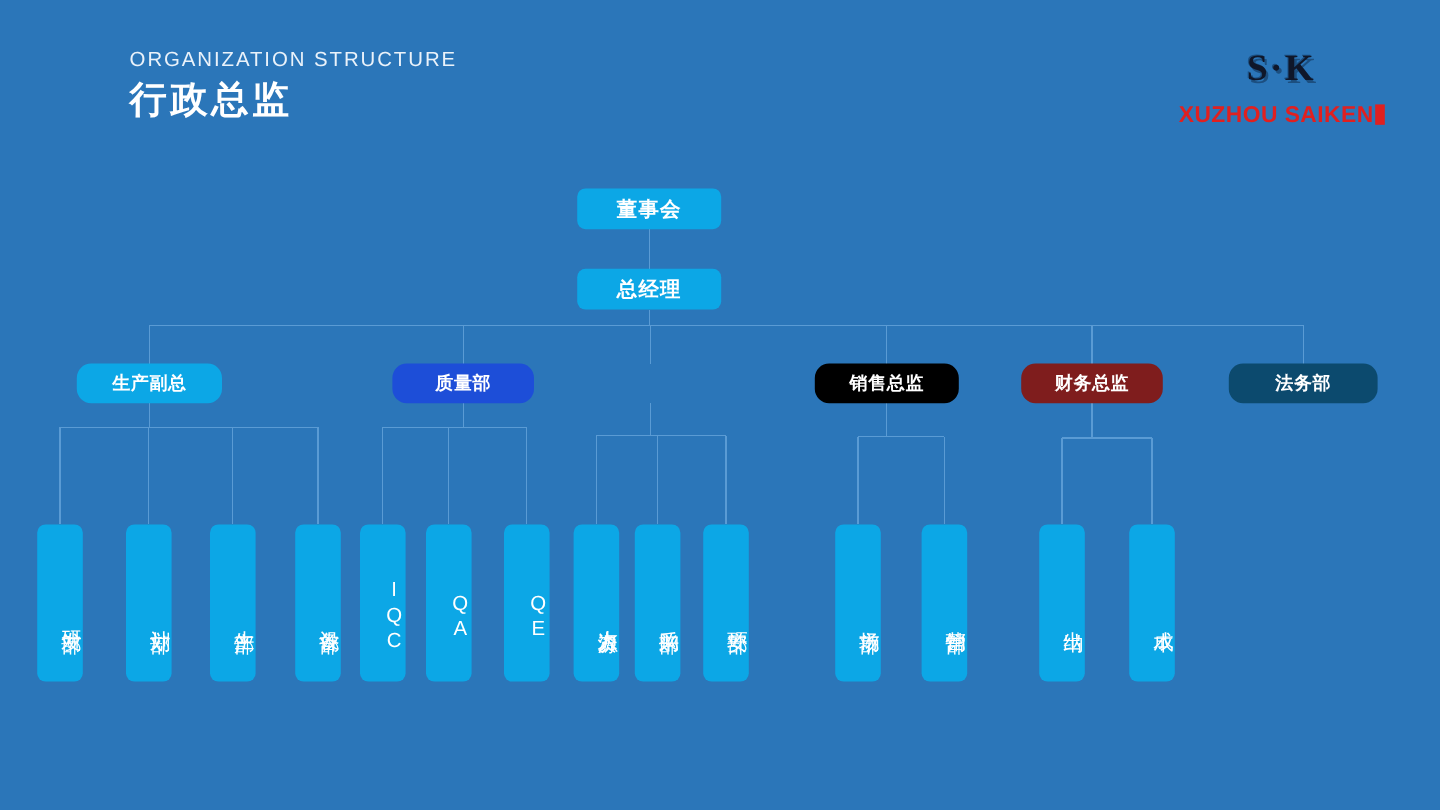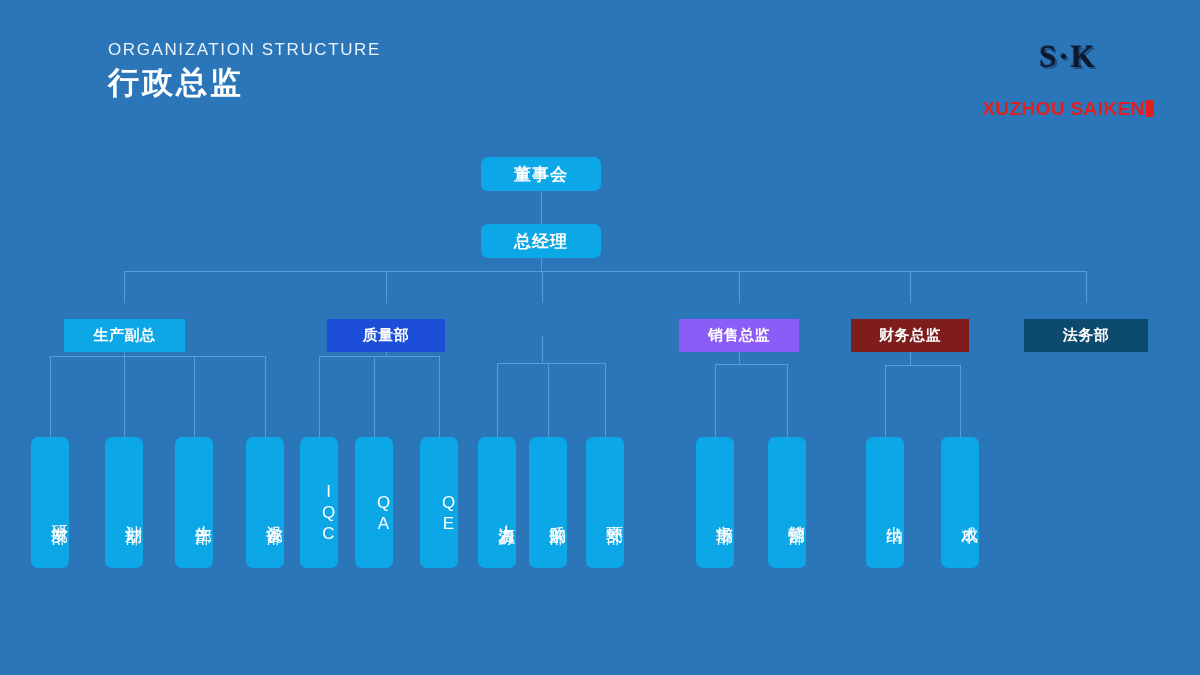--- a/index.html
+++ b/index.html
@@ -52,21 +52,21 @@
     line-height: 42px;
     text-shadow: 2px 2px 0 #1c4f80, -1px -1px 0 #1c4f80;
     text-align: center;
   }
   .logo-sub {
     font-size: 19px;
     font-weight: bold;
     color: #e02020;
     letter-spacing: 0.4px;
     line-height: 22px;
-    margin-top: 20px;
+    margin-top: 8px;
     white-space: nowrap;
   }
   .logo-accent {
     display: inline-block;
     width: 8px;
     height: 17px;
     background: #e02020;
     vertical-align: -2px;
     margin-left: 1px;
   }
@@ -98,25 +98,24 @@
   }
 
   .node.top {
     border-radius: 7px;
     font-size: 17px;
     letter-spacing: 1px;
     height: 34px;
   }
 
   .node.level2 {
-    border-radius: 0;
+    border-radius: 12px;
     font-size: 15px;
     letter-spacing: 0.5px;
     height: 33px;
-    margin-top: 16px;
   }
 
   .node.leaf {
     border-radius: 7px;
     font-size: 17px;
     letter-spacing: 1px;
     writing-mode: vertical-rl;
     text-orientation: upright;
     align-items: flex-start;
     justify-content: center;
@@ -184,21 +183,21 @@
     </div>
     <div class="node top" style="left: 481px; top: 224px; width: 120px; height: 34px; background: rgb(12, 167, 230); text-align: center;">
       <span>总经理</span>
     </div>
     <div class="node level2" style="left: 64px; top: 303px; width: 121px; height: 33px; background: rgb(12, 167, 230);">
       <span>生产副总</span>
     </div>
     <div class="node level2" style="left: 327px; top: 303px; width: 118px; height: 33px; background: #1d4ed8;">
       <span>质量部</span>
     </div>
-    <div class="node level2" style="left: 679px; top: 303px; width: 120px; height: 33px; background: #8b5cf6;">
+    <div class="node level2" style="left: 679px; top: 303px; width: 120px; height: 33px; background: #000000;">
       <span>销售总监</span>
     </div>
     <div class="node level2" style="left: 851px; top: 303px; width: 118px; height: 33px; background: #7f1d1d;">
       <span>财务总监</span>
     </div>
     <div class="node level2" style="left: 1024px; top: 303px; width: 124px; height: 33px; background: #0c4a6e;">
       <span>法务部</span>
     </div>
     <div class="node leaf" style="left: 31px; top: 437px; width: 38px; height: 131px; background: rgb(12, 167, 230);">
       <span>研发部</span>

